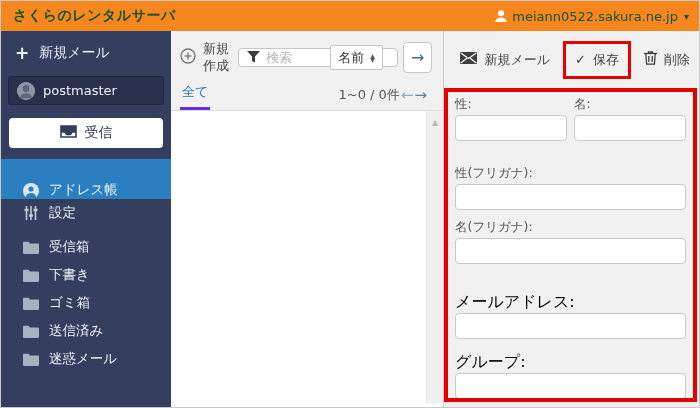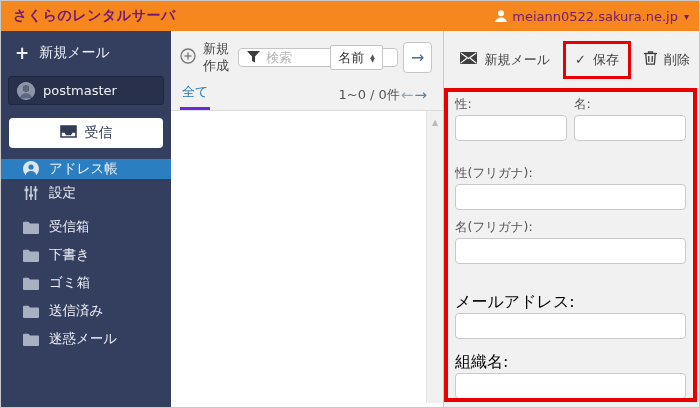--- a/index.html
+++ b/index.html
@@ -1,39 +1,39 @@
 <!DOCTYPE html>
 <html><head>
 <meta charset="utf-8">
 <style>
   * { margin:0; padding:0; box-sizing:border-box; }
   html,body { width:700px; height:408px; }
   body { font-family:"DejaVu Sans","Liberation Sans",sans-serif; background:#fff; }
   .app { width:700px; height:408px; border:1px solid #c9c9c9; display:flex; flex-direction:column; overflow:hidden; background:#fff; }
 
   
-  .hdr { height:30px; background:#f6861e; color:#701a75; display:flex; align-items:center; justify-content:space-between; padding:0 10px 0 12px; flex:0 0 30px; }
+  .hdr { height:30px; background:#f6861e; color:#14532d; display:flex; align-items:center; justify-content:space-between; padding:0 10px 0 12px; flex:0 0 30px; }
   .hdr-title { font-size:14px; font-weight:bold; letter-spacing:.5px; }
   .hdr-account { display:flex; align-items:center; gap:4px; font-size:13px; cursor:pointer; }
   .hdr-account svg { display:block; }
   .chev { font-size:10px; margin-left:2px; }
 
   
   .main { flex:1; display:flex; min-height:0; }
 
   
   .sb { width:170px; flex:0 0 170px; background:#343e5f; color:#eef1f6; display:flex; flex-direction:column; }
   .sb-newmail { display:flex; align-items:center; gap:10px; padding:13px 14px 12px; font-size:14px; cursor:pointer; }
   .sb-plus { font-size:17px; font-weight:bold; line-height:1; }
   .sb-user { margin:2px 7px; background:#28304b; border:1px solid #1f2740; border-radius:3px; height:29px; display:flex; align-items:center; gap:8px; padding:0 8px; font-size:13px; cursor:pointer; }
   .avatar { width:18px; height:18px; border-radius:50%; background:#8d95a8; display:flex; align-items:flex-end; justify-content:center; overflow:hidden; }
   .avatar svg { display:block; }
   .sb-receive { margin:11px 8px 11px; height:30px; background:#fff; color:#333b55; border:none; border-radius:4px; font-size:14px; display:flex; align-items:center; justify-content:center; gap:8px; cursor:pointer; font-family:inherit; }
   .nav-item { height:27px; display:flex; align-items:center; gap:10px; padding-left:22px; font-size:13.5px; cursor:pointer; }
-  .nav-item.active { background:#2b7fc0; height:20px; }
+  .nav-item.active { background:#2b7fc0; height:40px;align-items:flex-end; }
   .nav-item .ic { width:16px; display:flex; justify-content:center; }
   .nav-folders { margin-top:7px; }
   .nav-folders .nav-item { height:28px; }
 
   
   .lp { width:273px; flex:0 0 273px; background:#f1f1f1; border-right:1px solid #c9c9c9; display:flex; flex-direction:column; }
   .lp-toolbar { display:flex; align-items:center; padding:10px 6px 2px 9px; }
   .compose { display:flex; align-items:center; gap:7px; cursor:pointer; }
   .compose-label { width:2.1em; font-size:13px; line-height:1.3; color:#444; }
   .search-group { display:flex; align-items:center; gap:5px; margin-left:8px; }
@@ -282,24 +282,20 @@
           </div>
           <div class="field">
             <label>名(フリガナ):</label>
             <input class="frm-input" style="">
           </div>
         </div>
         <div class="mb14">
           <label>メールアドレス:</label>
           <input class="frm-input" style="">
         </div>
-        <div class="mb13">
-          <label>組織名:</label>
-          <input class="frm-input" style="">
-        </div>
         <div>
           <label>グループ:</label>
           <input class="frm-input" style="">
         </div>
       </div>
     </div>
 
   </div>
 </div>
 

